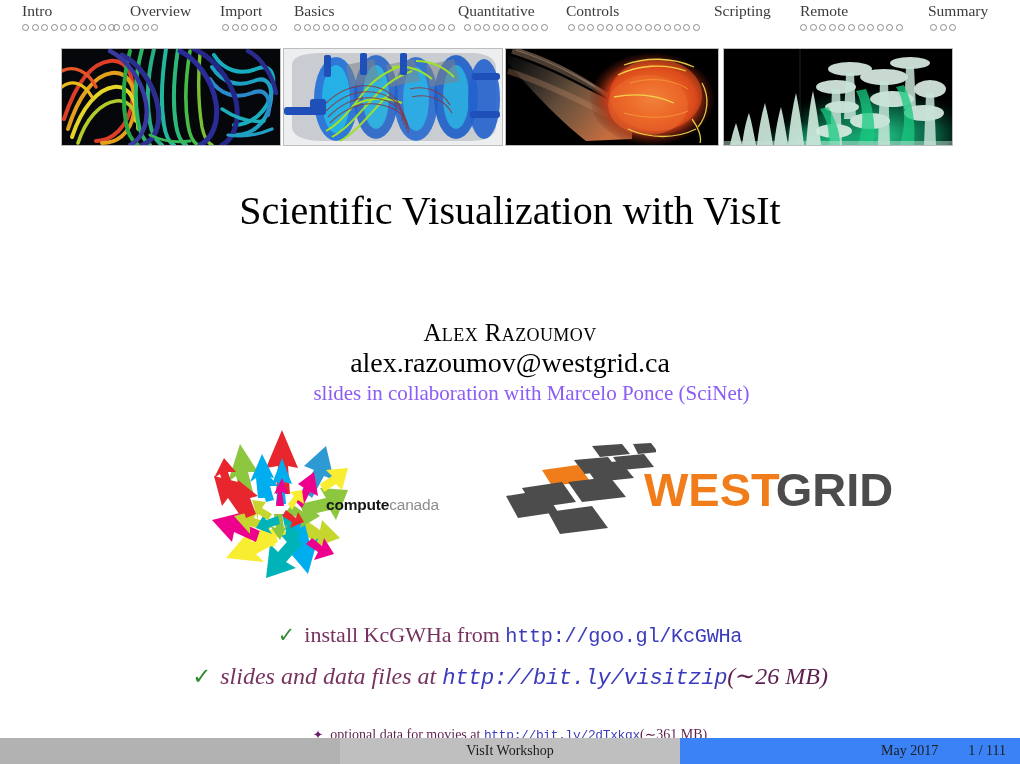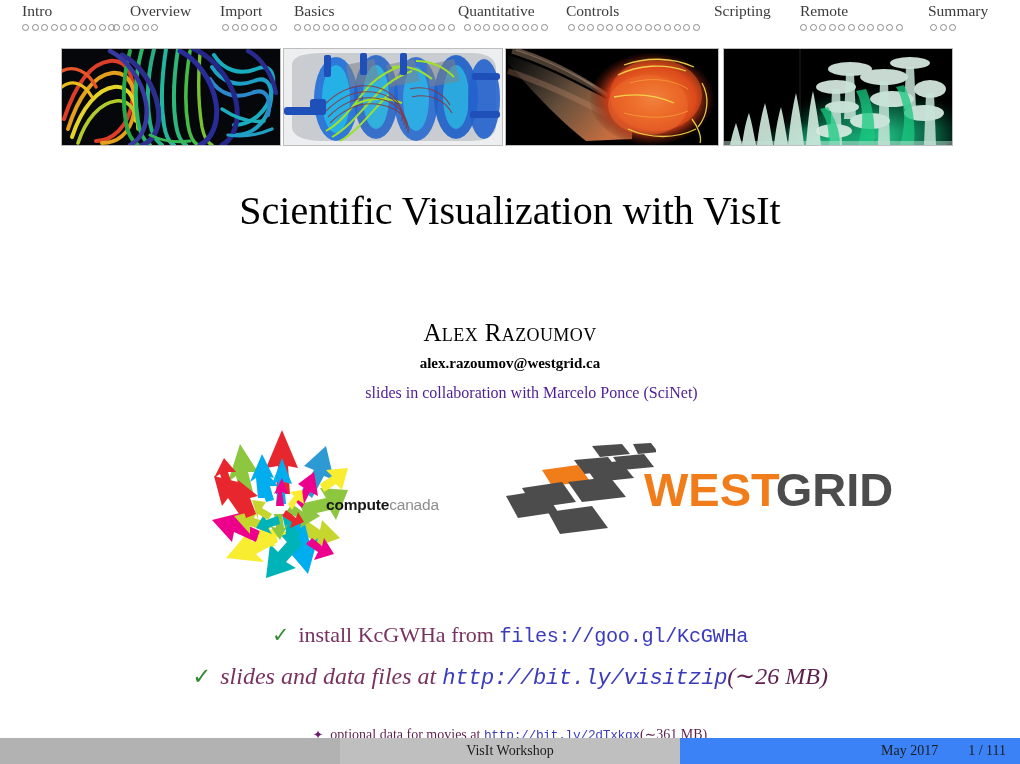--- a/index.html
+++ b/index.html
@@ -117,29 +117,28 @@
     margin-top: 40px;
   }
   #author-name {
     font-size: 25px;
     line-height: 30px;
     font-variant: small-caps;
     letter-spacing: .4px;
     color: #000;
   }
   #author-email {
-    font-size: 15px;
+    font-size: 28px;
     line-height: 30px;
     color: #000;
-    font-weight: bold;
   }
   #author-collab {
-    font-size: 16px;
+    font-size: 21px;
     line-height: 30px;
-    color: #4c1d95;
+    color: #8b5cf6;
     padding-left: 43px;
   }
 
   
   #logos {
     position: absolute;
     left: 0; top: 420px;
     width: 1020px;
     height: 185px;
   }
@@ -630,21 +629,21 @@
     <div id="wg-word">
       <span class="west">WEST</span><span class="grid">GRID</span>
     </div>
   </div>
 </div>
 
 <div id="links">
 
   <div class="link-row row-1">
     <span class="check">✓</span><span class="ltext">install KcGWHa from</span>
-    <span class="url">files://goo.gl/KcGWHa</span>
+    <span class="url">http://goo.gl/KcGWHa</span>
   </div>
 
   <div class="link-row row-2">
     <span class="check">✓</span><span class="ltext">slides and data files at</span>
     <span class="url">http://bit.ly/visitzip</span><span class="paren">(∼26 MB)</span>
   </div>
 
   <div class="link-row row-3">
     <span class="diamond">✦</span><span class="ltext-dark">optional data for movies at</span>
     <span class="url">http://bit.ly/2dTxkqx</span><span class="paren">(∼361 MB)</span>

